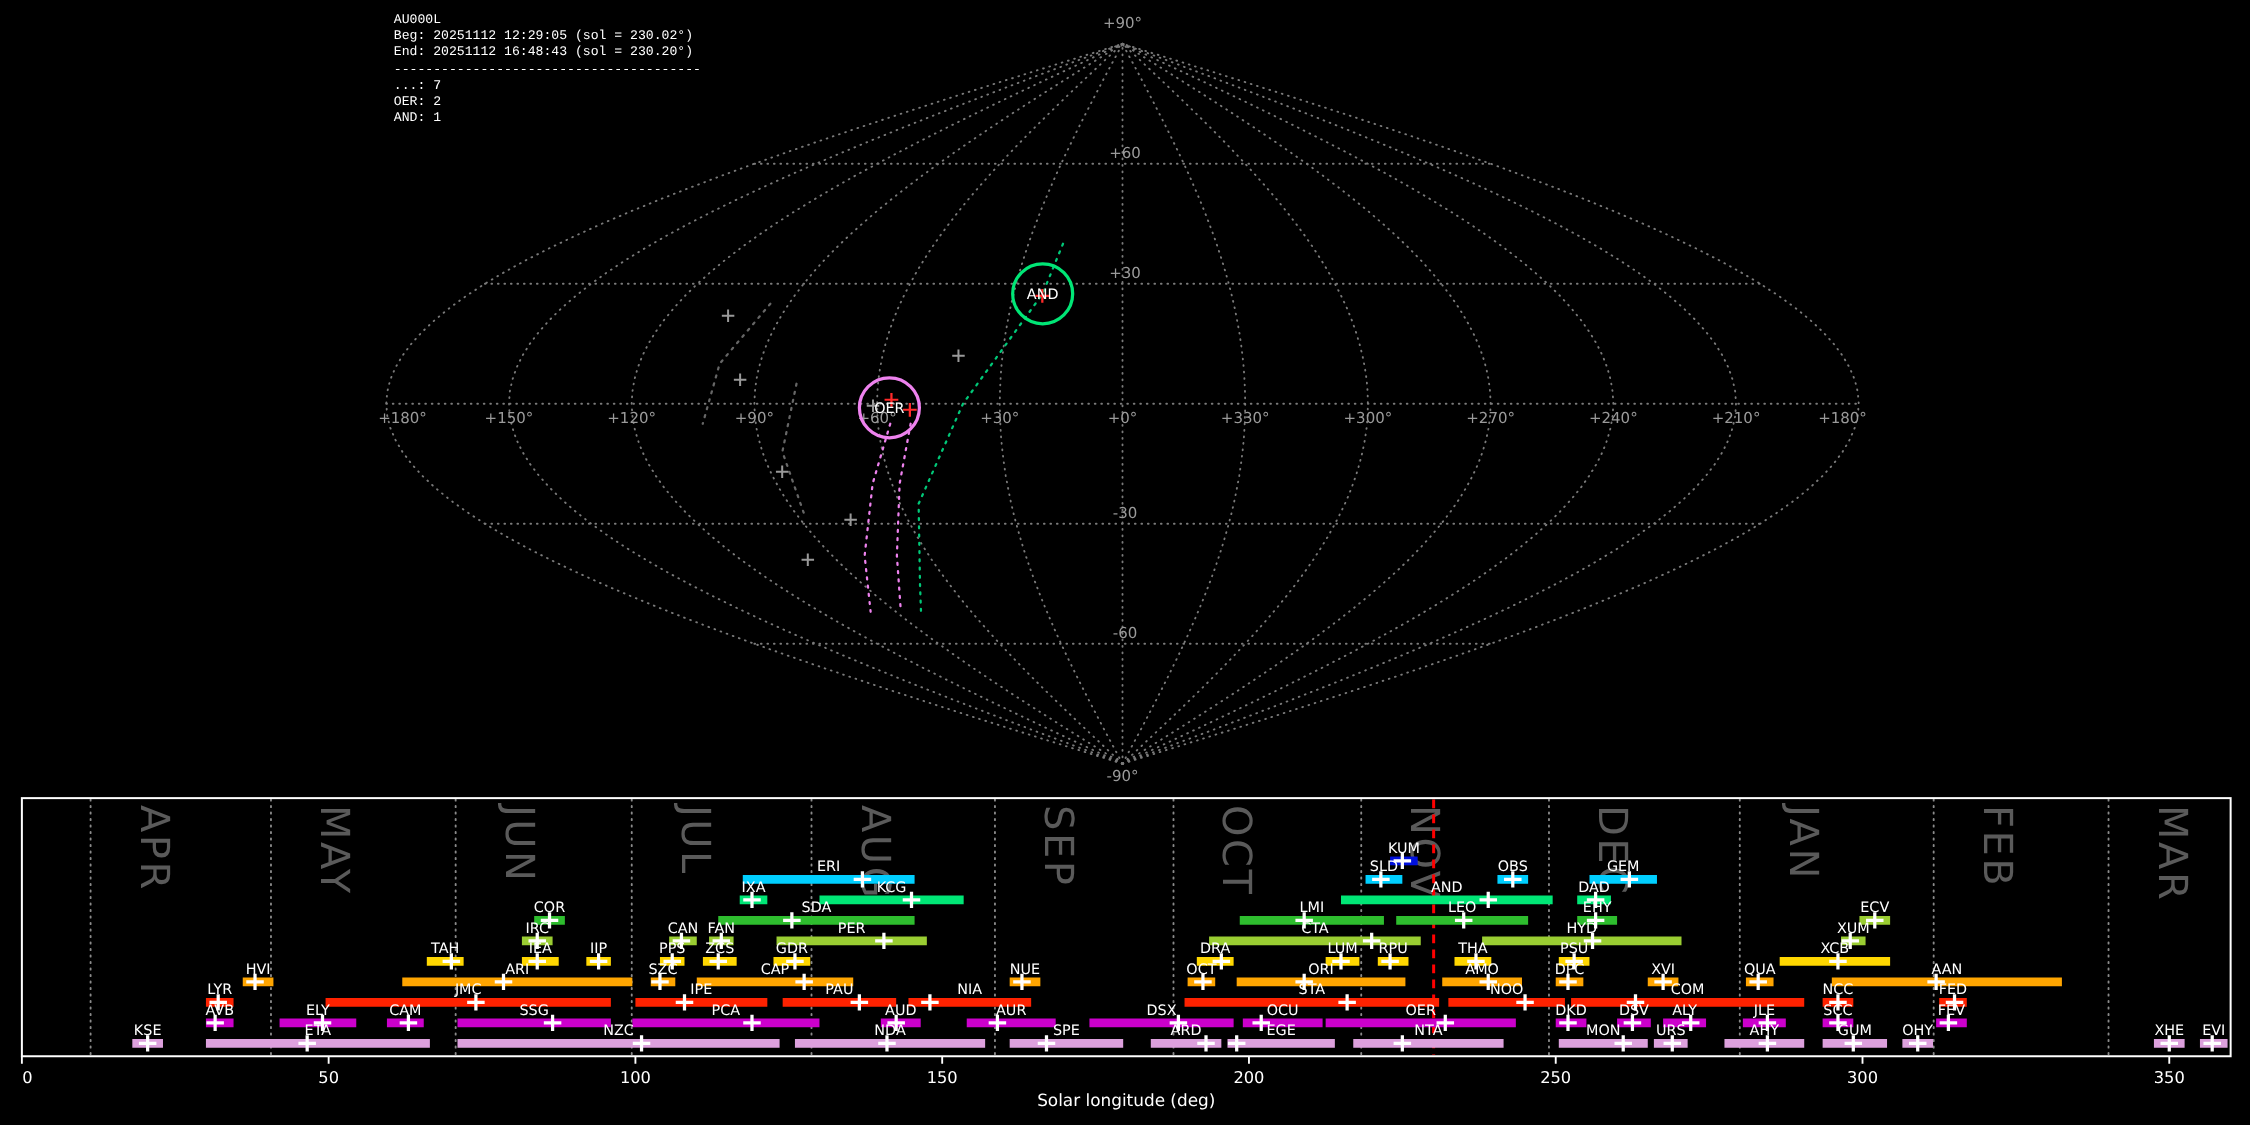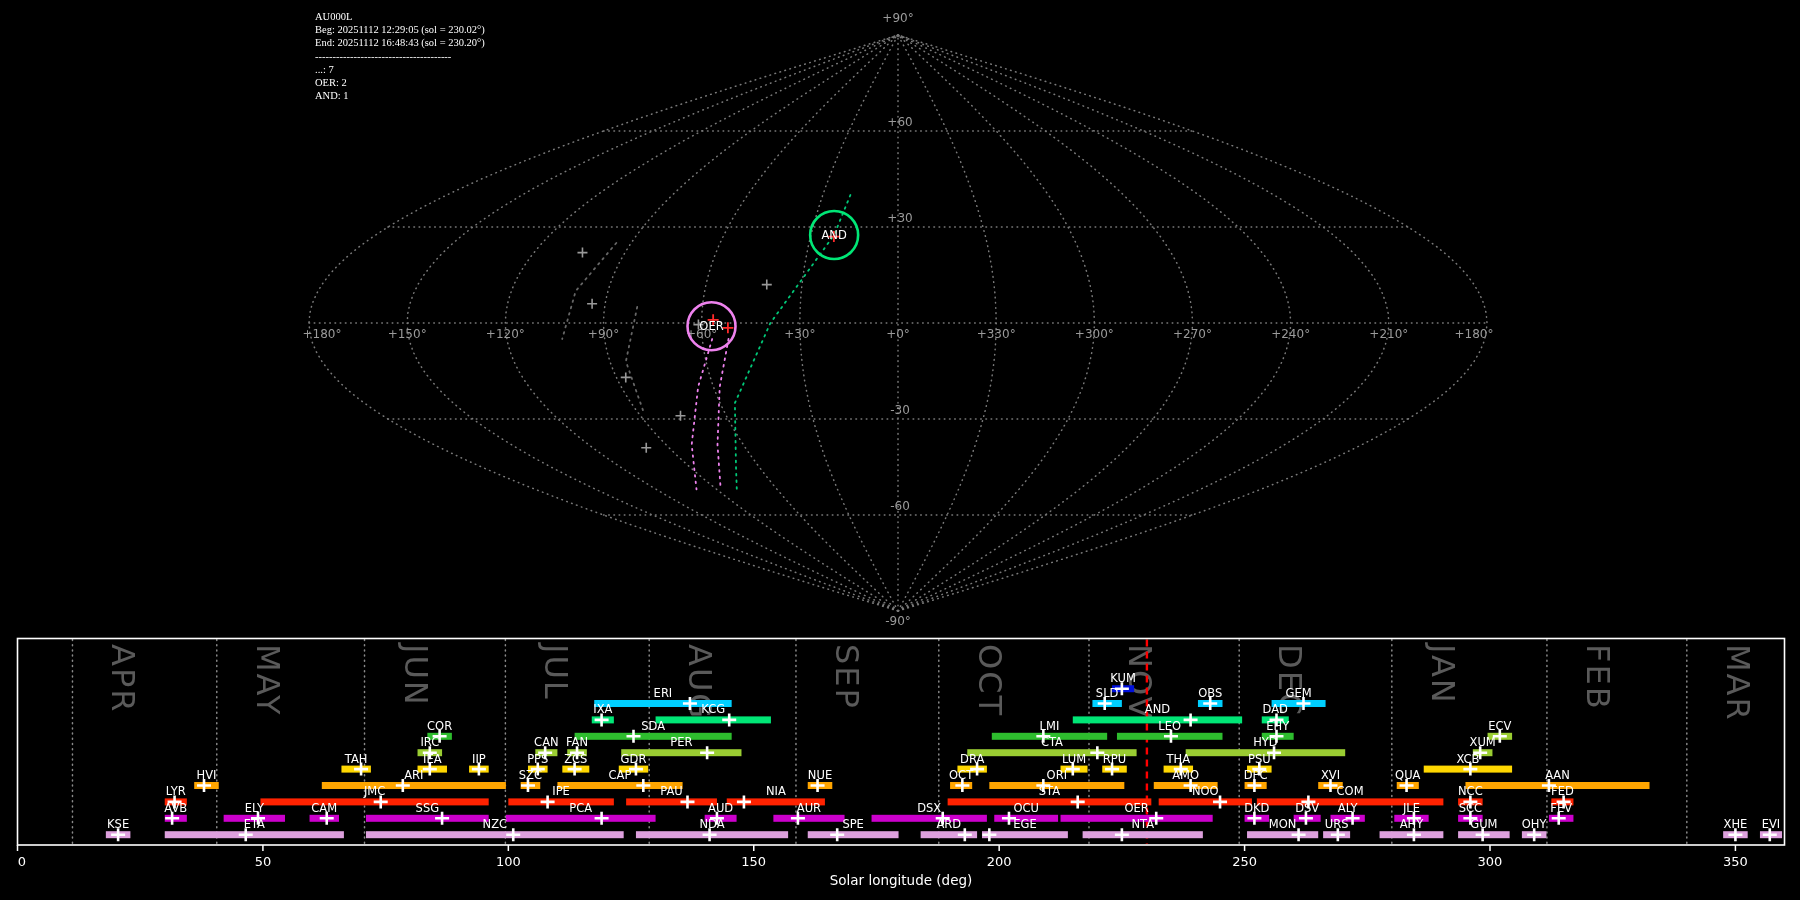--- a/index.html
+++ b/index.html
@@ -1,19 +1,19 @@
 <!DOCTYPE html>
 <html><head>
 <meta charset="utf-8">
 <style>
   html,body{margin:0;padding:0;background:#000;}
   .screen{position:relative;width:1800px;height:900px;background:#000;overflow:hidden;
           font-family:"DejaVu Sans",sans-serif;}
   .info{position:absolute;left:315px;top:10px;margin:0;color:#fff;
-        font-family:Liberation Serif, serif;font-size:10.5px;line-height:13.2px;}
+        font-family:Liberation Mono, monospace;font-size:10.5px;line-height:13.2px;}
   svg text{font-family:"DejaVu Sans",sans-serif;}
 </style>
 </head>
 <body>
 
 <div class="screen">
   <svg id="scene" width="1800" height="900" viewBox="0 0 1800 900">
     <g id="g-map">
         <path fill="none" stroke="#7a7a7a" stroke-width="1.5" stroke-linecap="round" stroke-dasharray="0.6 4.6" d="M898.0,611.0 928.8,601.4 959.6,591.8 990.1,582.2 1020.5,572.6 1050.4,563.0 1080.0,553.4 1109.1,543.8 1137.6,534.2 1165.4,524.6 1192.5,515.0 1218.8,505.4 1244.2,495.8 1268.7,486.2 1292.1,476.6 1314.5,467.0 1335.7,457.4 1355.7,447.8 1374.5,438.2 1392.0,428.6 1408.1,419.0 1422.8,409.4 1436.1,399.8 1447.9,390.2 1458.2,380.6 1466.9,371.0 1474.1,361.4 1479.7,351.8 1483.8,342.2 1486.2,332.6 1487.0,323.0 1486.2,313.4 1483.8,303.8 1479.7,294.2 1474.1,284.6 1466.9,275.0 1458.2,265.4 1447.9,255.8 1436.1,246.2 1422.8,236.6 1408.1,227.0 1392.0,217.4 1374.5,207.8 1355.7,198.2 1335.7,188.6 1314.5,179.0 1292.1,169.4 1268.7,159.8 1244.2,150.2 1218.8,140.6 1192.5,131.0 1165.4,121.4 1137.6,111.8 1109.1,102.2 1080.0,92.6 1050.4,83.0 1020.5,73.4 990.1,63.8 959.6,54.2 928.8,44.6 898.0,35.0 "></path>
         <path fill="none" stroke="#7a7a7a" stroke-width="1.5" stroke-linecap="round" stroke-dasharray="0.6 4.6" d="M898.0,611.0 923.7,601.4 949.3,591.8 974.8,582.2 1000.0,572.6 1025.0,563.0 1049.7,553.4 1073.9,543.8 1097.6,534.2 1120.8,524.6 1143.4,515.0 1165.3,505.4 1186.5,495.8 1206.9,486.2 1226.4,476.6 1245.1,467.0 1262.8,457.4 1279.4,447.8 1295.1,438.2 1309.6,428.6 1323.1,419.0 1335.3,409.4 1346.4,399.8 1356.2,390.2 1364.8,380.6 1372.1,371.0 1378.1,361.4 1382.8,351.8 1386.1,342.2 1388.2,332.6 1388.8,323.0 1388.2,313.4 1386.1,303.8 1382.8,294.2 1378.1,284.6 1372.1,275.0 1364.8,265.4 1356.2,255.8 1346.4,246.2 1335.3,236.6 1323.1,227.0 1309.6,217.4 1295.1,207.8 1279.4,198.2 1262.8,188.6 1245.1,179.0 1226.4,169.4 1206.9,159.8 1186.5,150.2 1165.3,140.6 1143.4,131.0 1120.8,121.4 1097.6,111.8 1073.9,102.2 1049.7,92.6 1025.0,83.0 1000.0,73.4 974.8,63.8 949.3,54.2 923.7,44.6 898.0,35.0 "></path>

